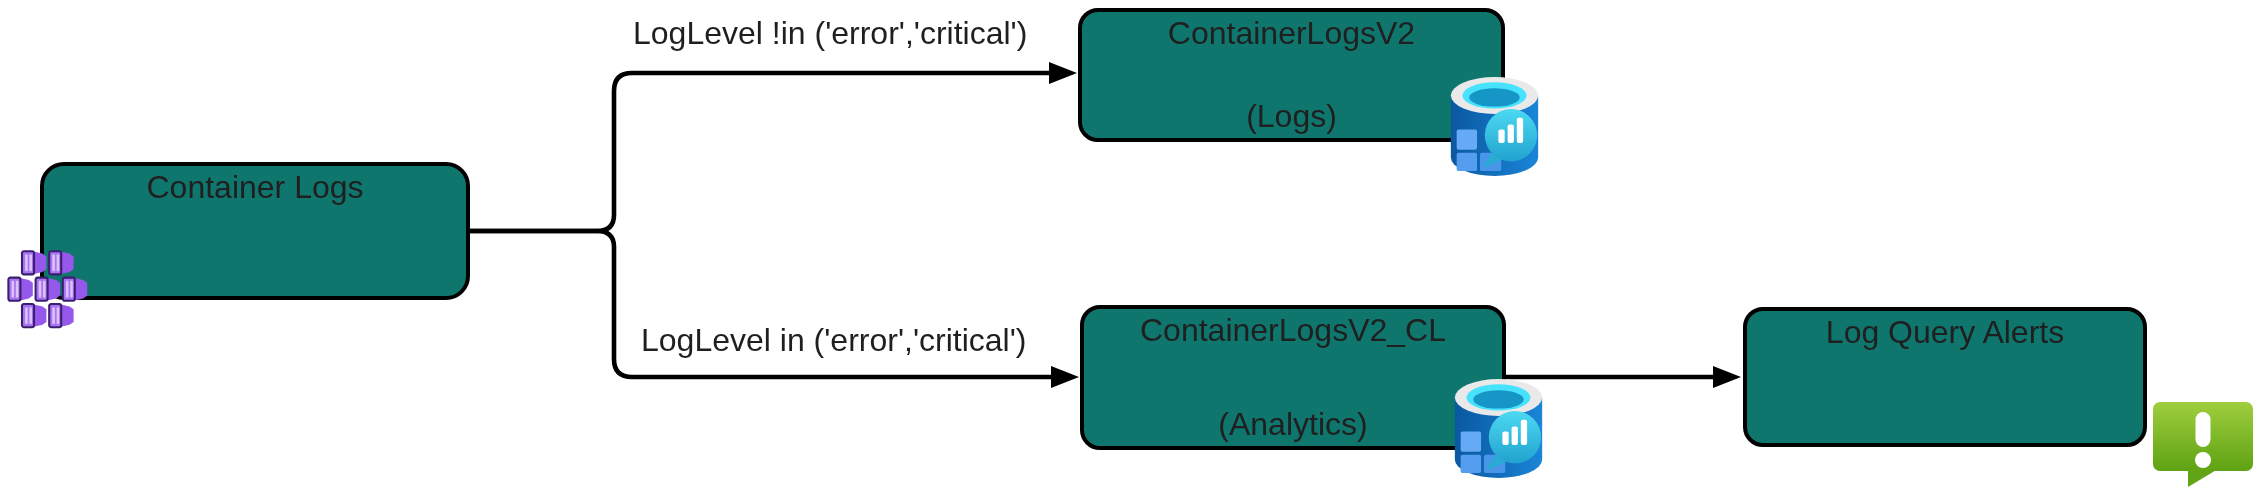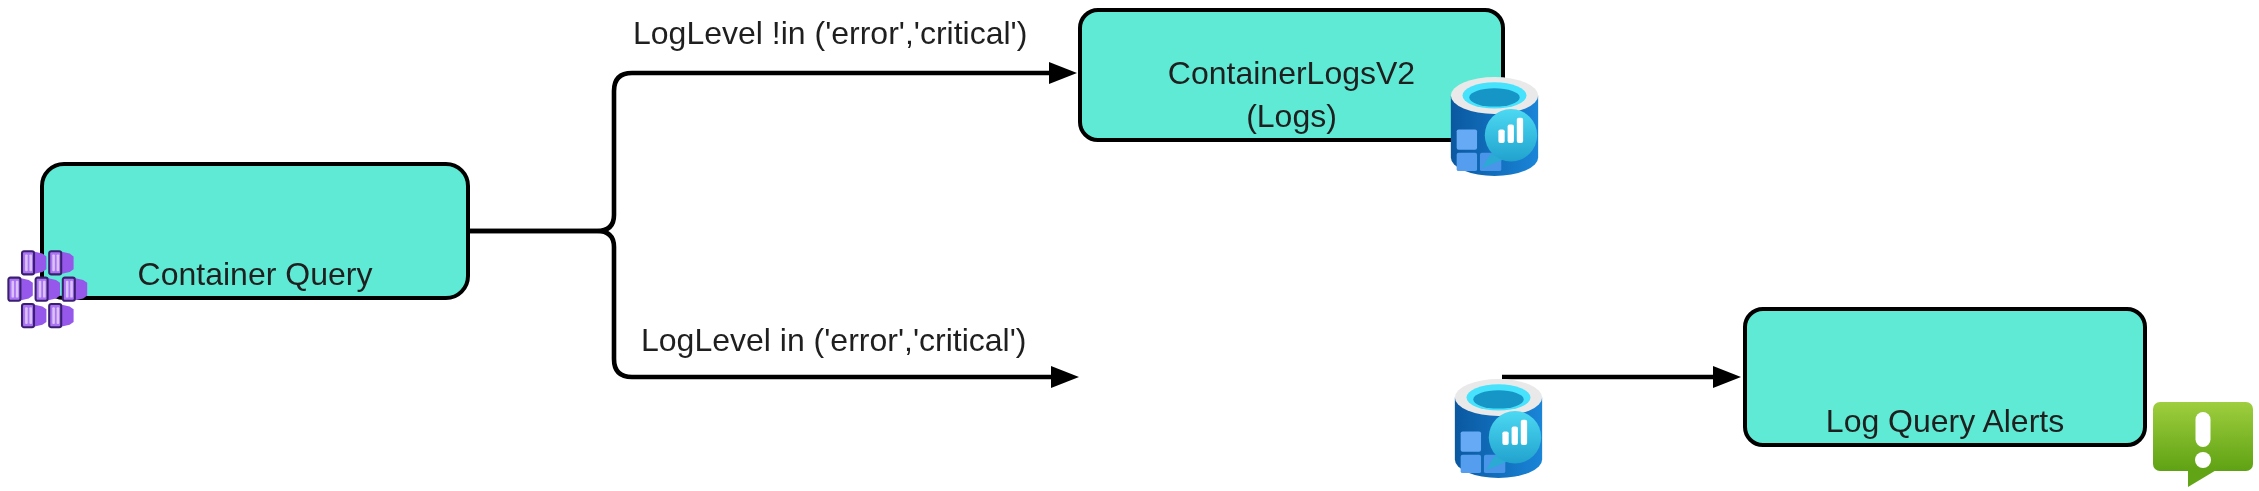--- a/index.html
+++ b/index.html
@@ -2,23 +2,23 @@
 <html><head>
 <meta charset="utf-8">
 <style>
   html,body{margin:0;padding:0;background:#ffffff;}
   .canvas{
     position:relative;width:2259px;height:491px;background:#ffffff;
     font-family:"Liberation Sans",sans-serif;color:#1f1f1f;overflow:hidden;
   }
   .connectors{position:absolute;left:0;top:0;z-index:1;}
   .node{
-    position:absolute;z-index:2;box-sizing:border-box;background:#5eead4;
+    position:absolute;z-index:2;box-sizing:border-box;background:#0f766e;
     border:4px solid #000000;border-radius:20px;
-    display:flex;flex-direction:column;align-items:center;justify-content:flex-end;
+    display:flex;flex-direction:column;align-items:center;justify-content:space-between;
     font-size:32px;line-height:1.34;text-align:center;
   }
   .node span{display:block;}
   .node1{left:40px;top:162px;width:430px;height:138px;border-radius:24px;}
   .node2{left:1078px;top:8px;width:427px;height:134px;}
   .node3{left:1080px;top:305px;width:426px;height:145px;}
   .node4{left:1743px;top:307px;width:404px;height:140px;}
   .edge-label{position:absolute;z-index:2;font-size:32px;white-space:nowrap;}
   .label-top{left:633px;top:15px;}
   .label-bottom{left:641px;top:322px;}
@@ -40,28 +40,32 @@
       <path d="M 1502 377 H 1716"></path>
     </g>
     <g fill="#000000" stroke="none">
       <polygon points="1077,73 1049,62 1049,84"></polygon>
       <polygon points="1079,377 1051,366 1051,388"></polygon>
       <polygon points="1741,377 1713,366 1713,388"></polygon>
     </g>
   </svg>
 
   <div class="node node1">
-    <span>Container Query</span>
+    <span>Container Logs</span>
   </div>
 
   <div class="node node2">
     <span>ContainerLogsV2</span>
     <span>(Logs)</span>
   </div>
 
+  <div class="node node3">
+    <span>ContainerLogsV2_CL</span>
+    <span>(Analytics)</span>
+  </div>
 
   <div class="node node4">
     <span>Log Query Alerts</span>
   </div>
 
   <div class="edge-label label-bottom">LogLevel in ('error','critical')</div>
   <div class="edge-label label-top">LogLevel !in ('error','critical')</div>
 
   <svg class="icon icon-containers" viewBox="0 0 110 100">
     <defs>

